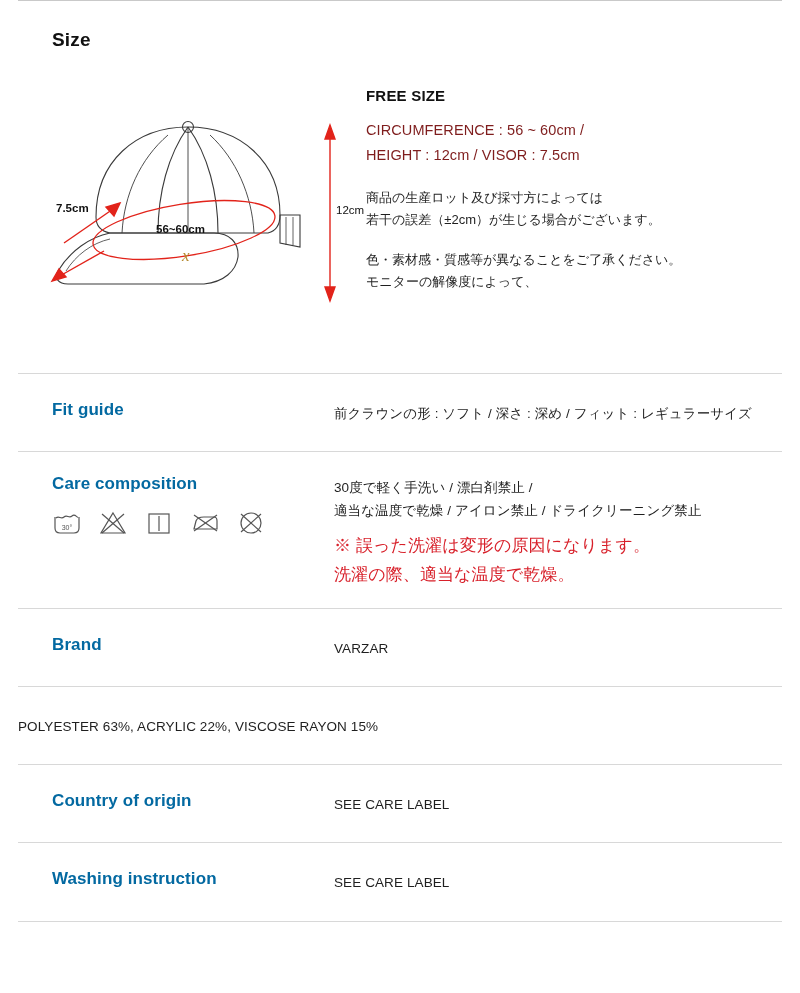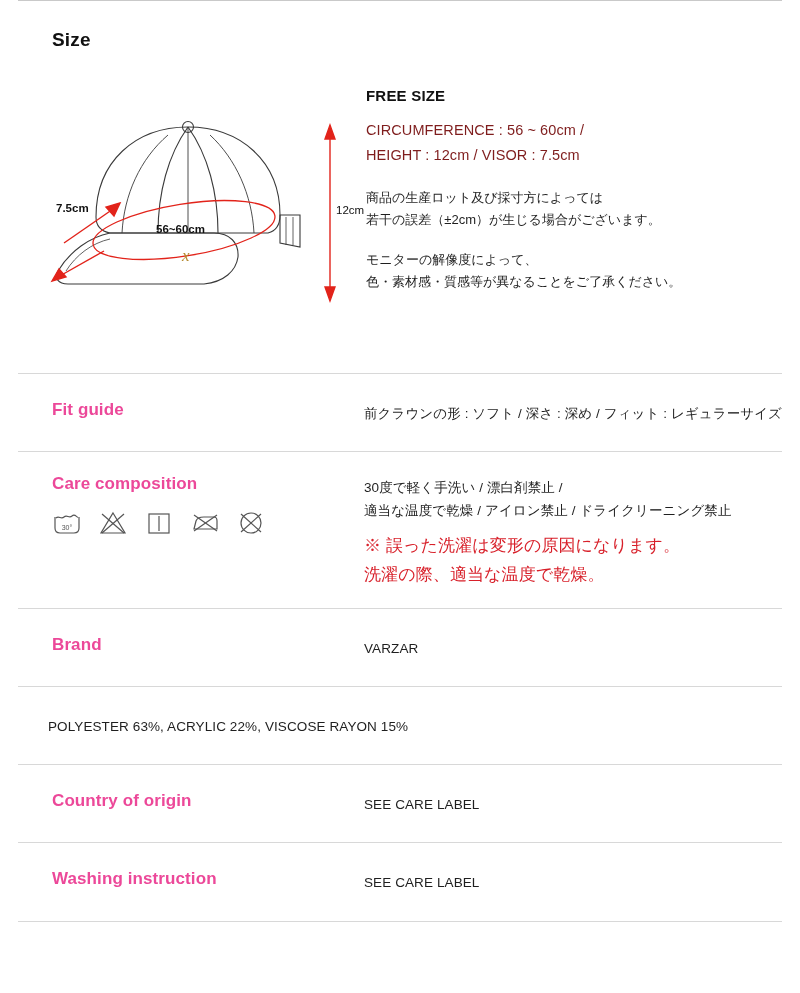--- a/index.html
+++ b/index.html
@@ -80,33 +80,32 @@
     display: flex;
     align-items: flex-start;
     padding: 22px 18px;
     box-sizing: border-box;
   }
   .row-label {
     width: 316px;
     flex: none;
     font-size: 17px;
     font-weight: bold;
-    color: #ec4899;
+    color: #0369a1;
     padding-left: 34px;
     box-sizing: border-box;
     letter-spacing: .1px;
   }
   .row-value {
     flex: 1;
     font-size: 13.5px;
     color: #1f1f1f;
     line-height: 1.65;
     padding-top: 3px;
     letter-spacing: .1px;
-    margin-left: 30px;
   }
   .warn {
     color: #d8202a;
     margin-top: 10px;
     font-size: 17px;
     line-height: 1.7;
   }
   .care-icons {
     display: flex;
     gap: 16px;
@@ -183,22 +182,22 @@
         <div class="spec-title">FREE SIZE</div>
         <div class="spec-line">CIRCUMFERENCE : 56 ~ 60cm /</div>
         <div class="spec-line">HEIGHT : 12cm / VISOR : 7.5cm</div>
 
         <div class="jp-block">
           <div>商品の生産ロット及び採寸方によっては</div>
           <div>若干の誤差（±2cm）が生じる場合がございます。</div>
         </div>
 
         <div class="jp-block second">
+          <div>色・素材感・質感等が異なることをご了承ください。</div>
           <div>モニターの解像度によって、</div>
-          <div>色・素材感・質感等が異なることをご了承ください。</div>
         </div>
       </div>
 
     </div>
   </div>
 
   <div class="rule" style="margin-top:68px"></div>
 
   <div class="row fit">
     <div class="row-label">Fit guide</div>

